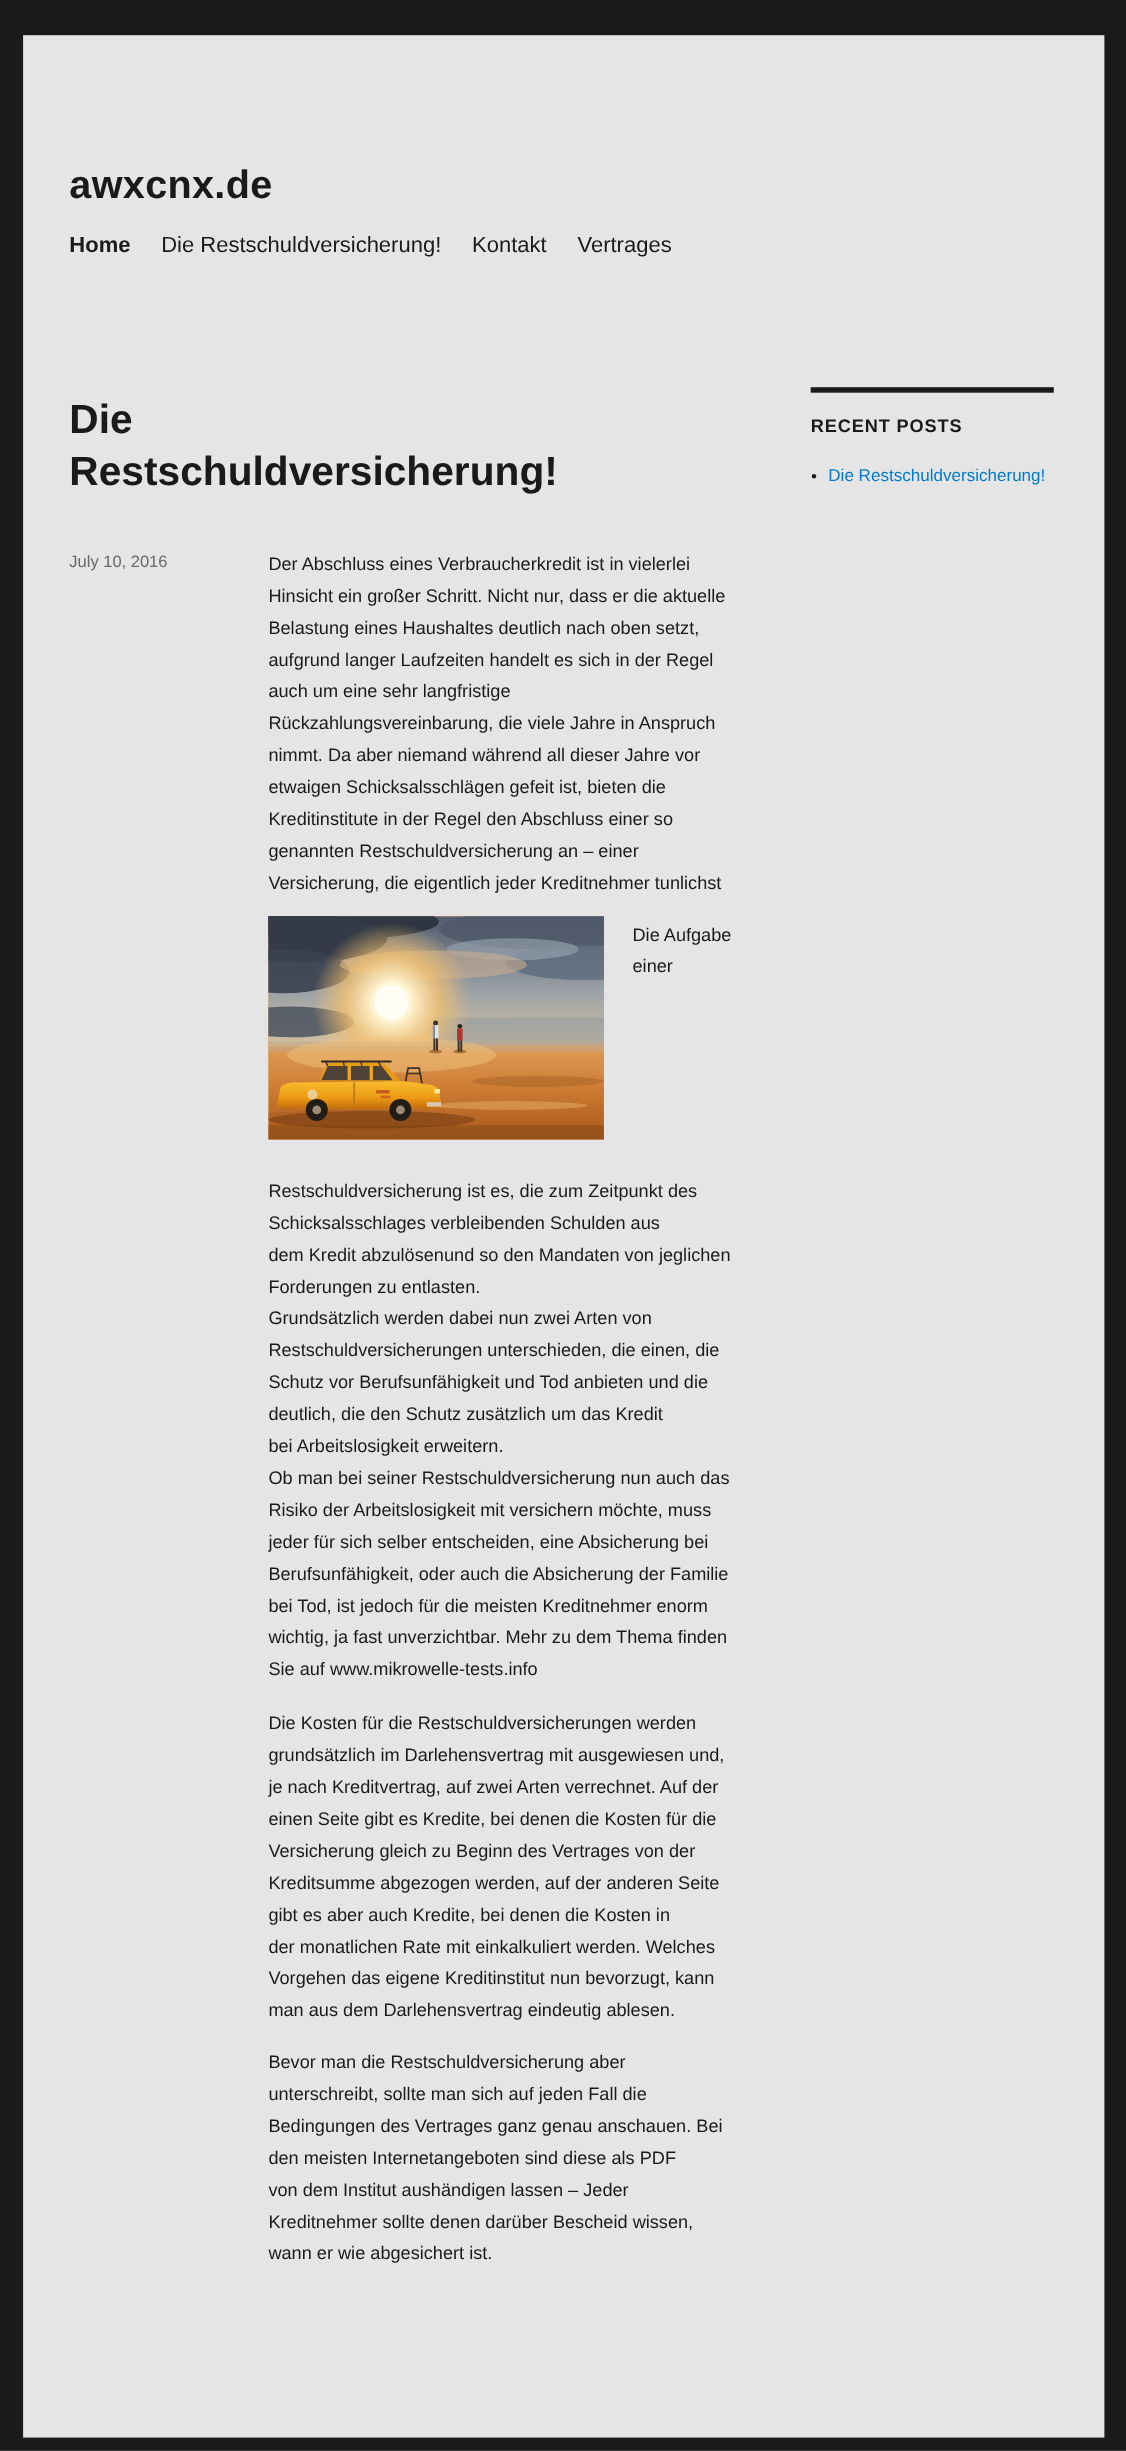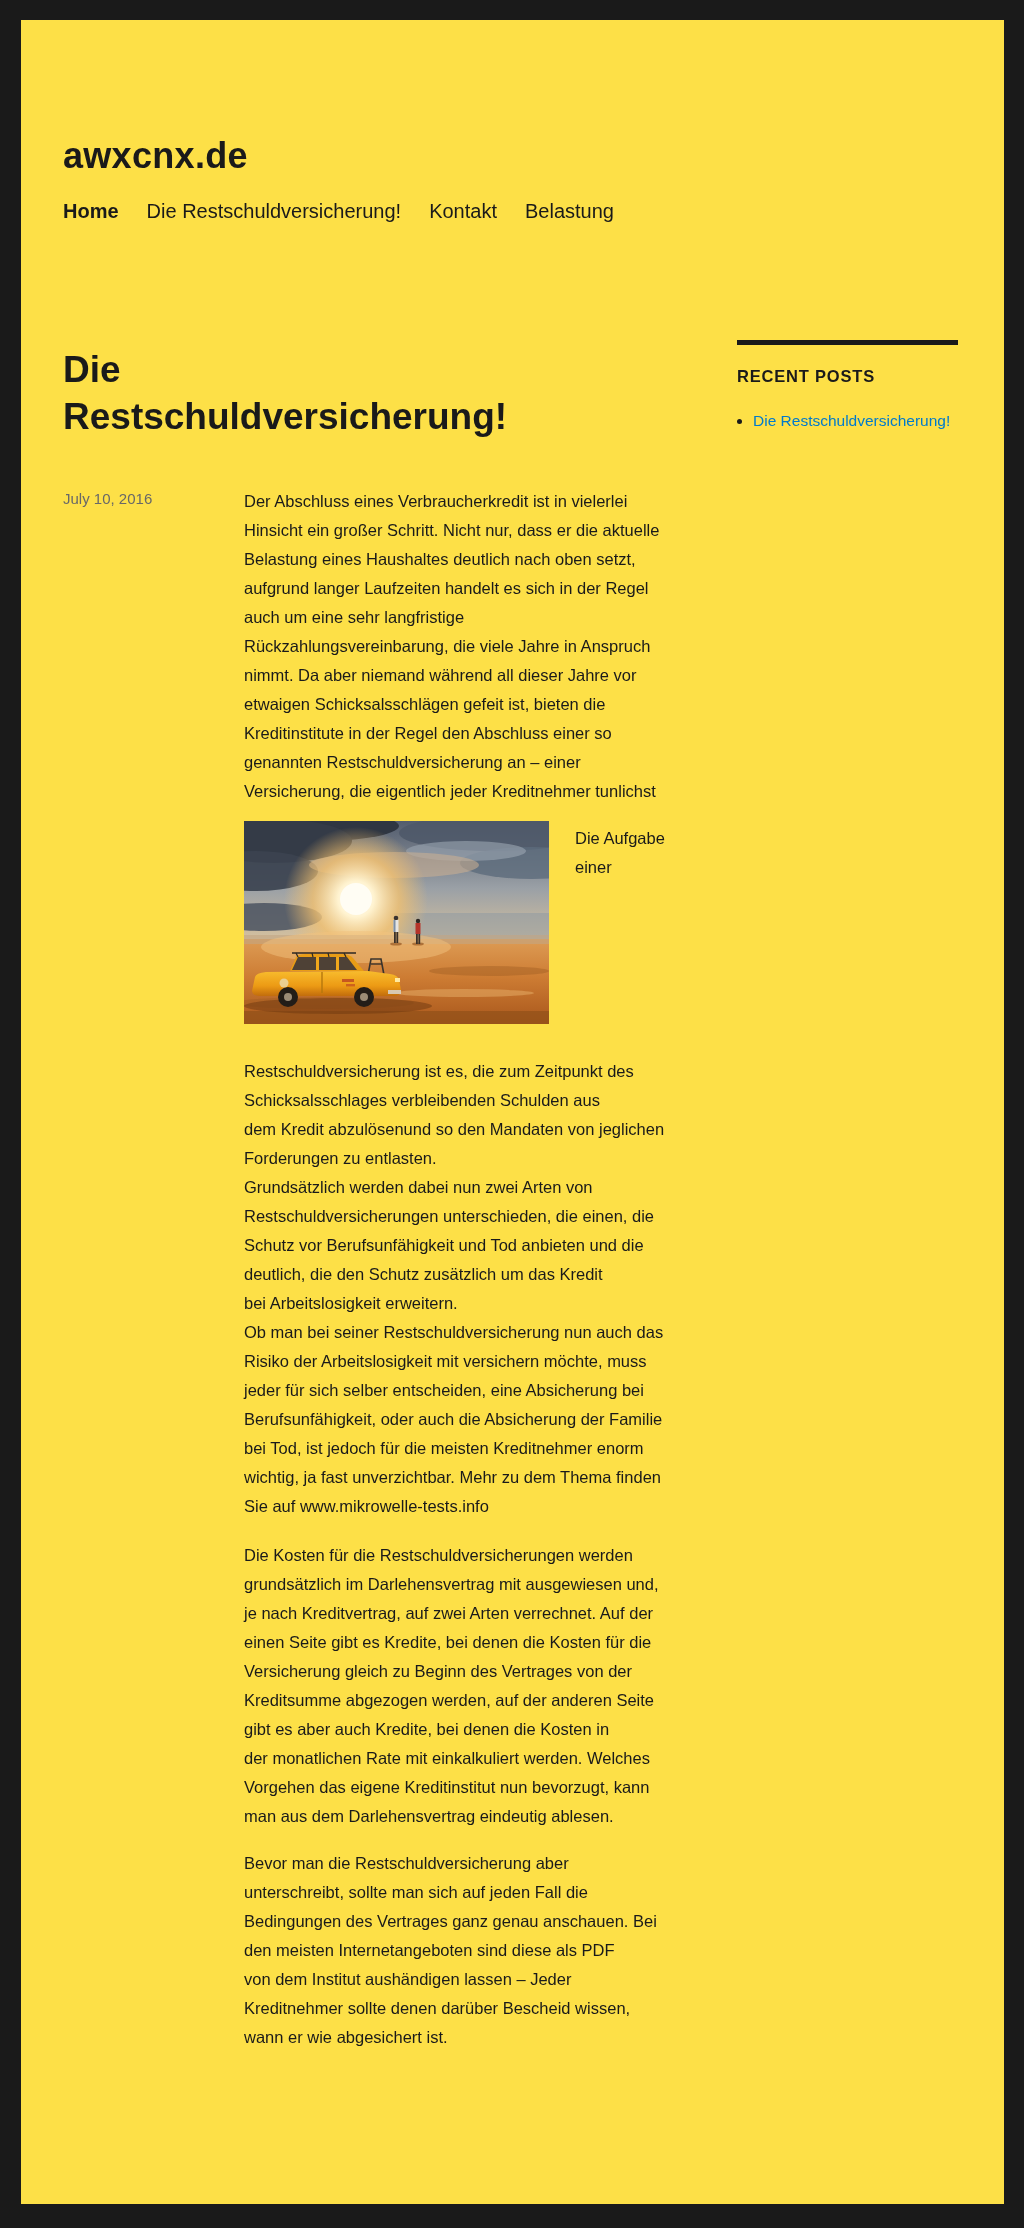--- a/index.html
+++ b/index.html
@@ -4,23 +4,23 @@
 <style>
   html,body{margin:0;padding:0;}
   body{
     width:1024px;height:2228px;
     background:#1a1a1a;
     font-family:"Liberation Sans","DejaVu Sans",sans-serif;
     color:#1a1a1a;
     position:relative;
   }
   .page-card{
-    position:absolute;left:21px;top:20px;
+    position:absolute;left:21px;top:32px;
     width:983px;height:2184px;
-    background:#fde047;
+    background:#e5e5e5;
     box-sizing:border-box;
     padding:0 46px 0 42px;
     overflow:hidden;
   }
   
   .site-header{padding-top:114px;}
   .site-title{
     font-size:36px;font-weight:bold;letter-spacing:.3px;
     color:#1a1a1a;text-decoration:none;display:inline-block;line-height:1.2;
   }
@@ -65,21 +65,21 @@
 <body>
 
 <div class="page-card">
 
   <header class="site-header">
     <a href="#" class="site-title">awxcnx.de</a>
     <nav class="main-nav">
       <a href="#" class="current">Home</a>
       <a href="#">Die Restschuldversicherung!</a>
       <a href="#">Kontakt</a>
-      <a href="#">Belastung</a>
+      <a href="#">Vertrages</a>
     </nav>
   </header>
 
   <div class="main-area">
 
     <article class="article-col">
       <h1 class="post-title">Die Restschuldversicherung!</h1>
 
       <div class="content-row">
         <div class="date-col">

